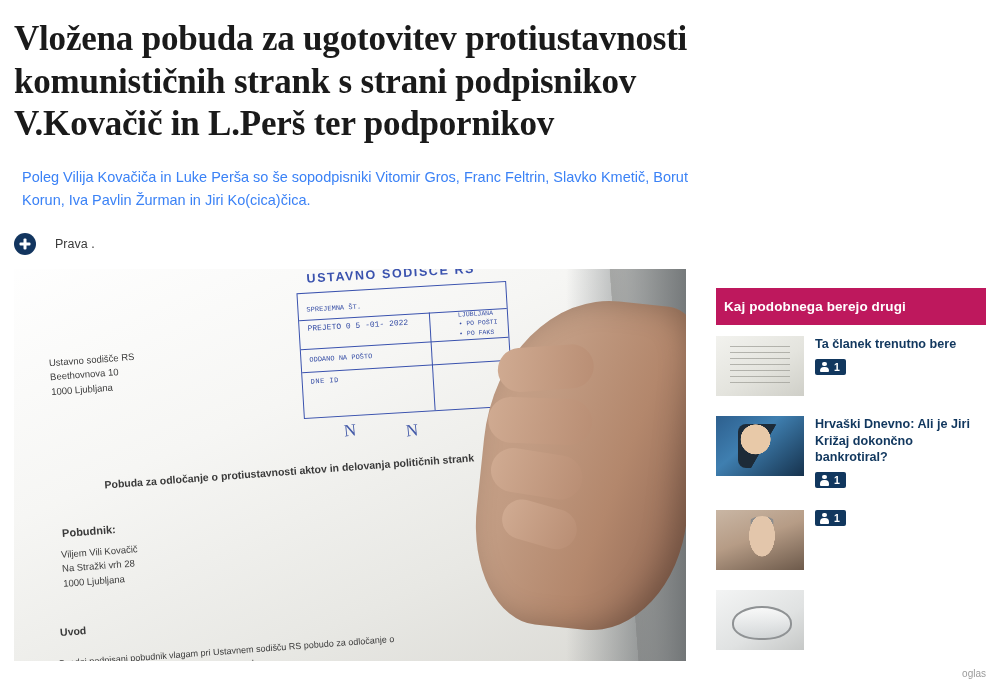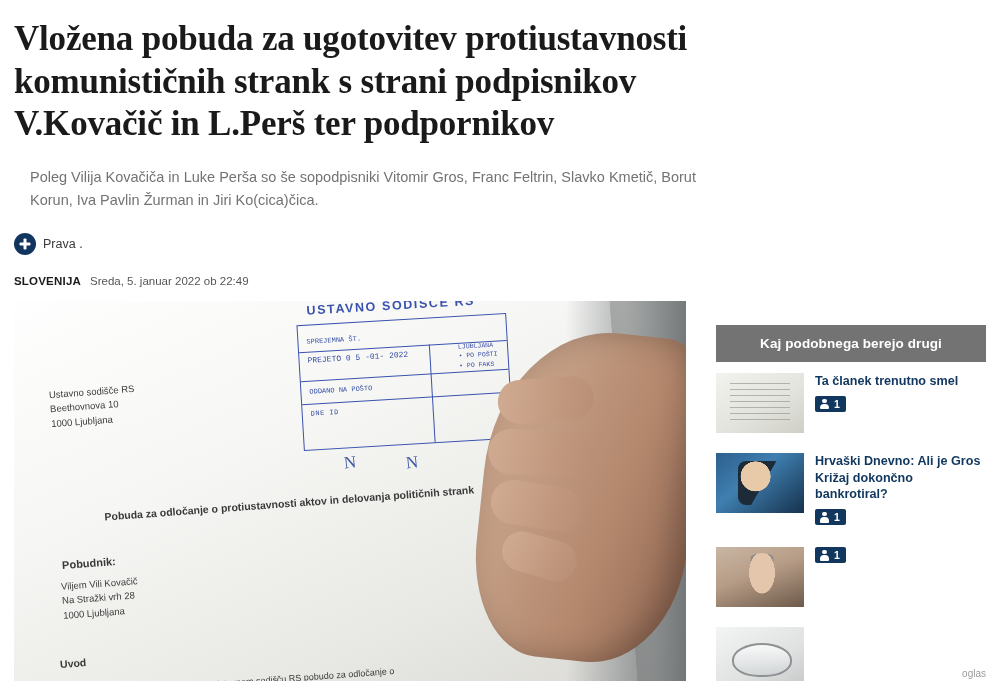--- a/index.html
+++ b/index.html
@@ -25,28 +25,28 @@
     font-size: 35px;
     line-height: 1.22;
     font-weight: 700;
     color: #1a1a1a;
     margin: 18px 0 0 0;
     letter-spacing: -0.2px;
   }
   .lede {
     font-size: 14.5px;
     line-height: 1.55;
-    color: #737373;
-    margin: 20px 0 0 16px;
+    color: #3b82f6;
+    margin: 20px 0 0 8px;
     max-width: 680px;
   }
   .byline {
     display: flex;
     align-items: center;
-    gap: 7px;
+    gap: 19px;
     margin-top: 22px;
   }
   .avatar {
     width: 22px; height: 22px;
     border-radius: 50%;
     background: #12355f;
     position: relative;
     flex: 0 0 auto;
   }
   .avatar::before {
@@ -181,28 +181,27 @@
     background: linear-gradient(90deg, rgba(110,116,120,0) 0%, rgba(96,102,106,.55) 60%, rgba(80,86,90,.75) 100%);
   }
 
   
   .rail {
     position: absolute;
     left: 716px; top: 288px;
     width: 270px;
   }
   .rail-head {
-    background: #737373;
+    background: #be185d;
     color: #fff;
     font-size: 13.5px;
     font-weight: 700;
-    text-align: center;
+    text-align: left;
     padding: 11px 8px;
     letter-spacing: .1px;
-    margin-top: 37px;
   }
   .rail-item {
     display: flex;
     gap: 11px;
     padding: 11px 0 9px 0;
     align-items: flex-start;
   }
   .thumb {
     flex: 0 0 auto;
     width: 88px; height: 60px;
@@ -291,24 +290,20 @@
 
     <h1 class="headline">Vložena pobuda za ugotovitev protiustavnosti komunističnih strank s strani podpisnikov V.Kovačič in L.Perš ter podpornikov</h1>
 
     <p class="lede">Poleg Vilija Kovačiča in Luke Perša so še sopodpisniki Vitomir Gros, Franc Feltrin, Slavko Kmetič, Borut Korun, Iva Pavlin Žurman in Jiri Ko(cica)čica.</p>
 
     <div class="byline">
       <span class="avatar"></span>
       <span class="byline-name">Prava .</span>
     </div>
 
-    <div class="meta">
-      <span class="meta-section">SLOVENIJA</span>
-      <span class="meta-date">Sreda, 5. januar 2022 ob 22:49</span>
-    </div>
 
     <div class="photo">
       <div class="paper"></div>
       <div class="bg-dark"></div>
 
       <div class="doc-text dt-addr">Ustavno sodišče RS
 Beethovnova 10
 1000 Ljubljana</div>
 
       <div class="stamp">
@@ -348,32 +343,32 @@
       </div>
     </div>
   </div>
 
   <div class="rail">
     <div class="rail-head">Kaj podobnega berejo drugi</div>
 
     <div class="rail-item">
       <div class="thumb t1"></div>
       <div class="rail-body">
-        <div class="rail-title">Ta članek trenutno smel</div>
+        <div class="rail-title">Ta članek trenutno bere</div>
         <span class="comments">
           <span class="cicon"></span>
           <span>1</span>
         </span>
       </div>
     </div>
 
     <div class="rail-item">
       <div class="thumb t2"></div>
       <div class="rail-body">
-        <div class="rail-title">Hrvaški Dnevno: Ali je Gros Križaj dokončno bankrotiral?</div>
+        <div class="rail-title">Hrvaški Dnevno: Ali je Jiri Križaj dokončno bankrotiral?</div>
         <span class="comments">
           <span class="cicon"></span>
           <span>1</span>
         </span>
       </div>
     </div>
 
     <div class="rail-item">
       <div class="thumb t3"></div>
       <div class="rail-body">

